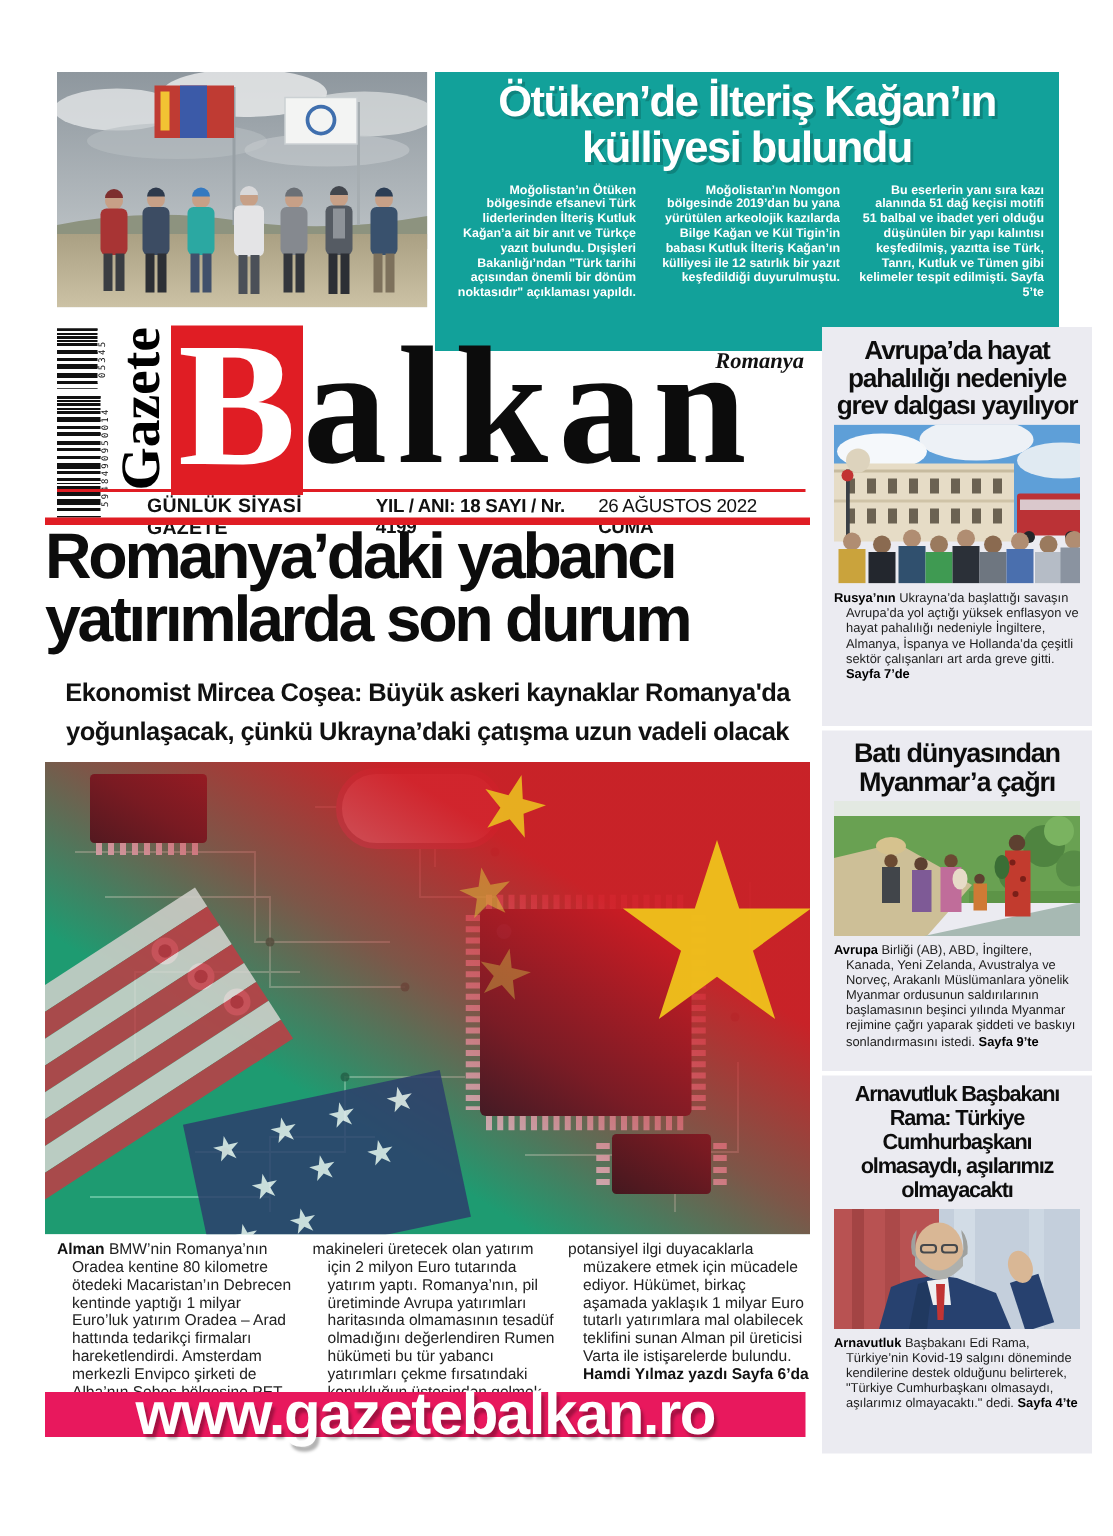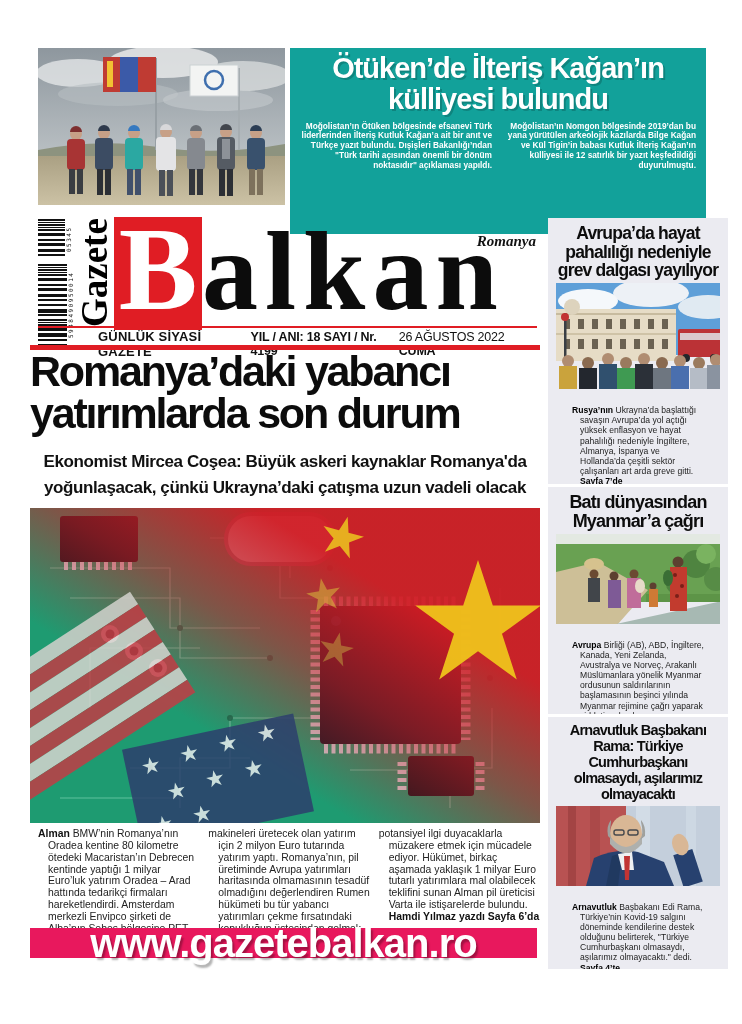--- a/index.html
+++ b/index.html
@@ -65,21 +65,21 @@
 
   
   .sidebar{left:548px;top:218px;width:180px;}
   .sb-box{background:var(--sidebar_bg,#ebebf1);margin-bottom:3px;padding:5px 8px 6px;overflow:hidden;}
   .sb-box h2{margin:1px 0 3px;text-align:center;font-weight:bold;color:#0d0d0d;letter-spacing:-0.8px;}
   .sb-1{height:266px;} .sb-1 h2{font-size:17.5px;line-height:1.07;}
   .sb-2{height:227px;} .sb-2 h2{font-size:18px;line-height:1.05;}
   .sb-3{height:252px;} .sb-3 h2{font-size:14.5px;line-height:1.1;}
   .sb-photo{margin:3px 0 4px;overflow:hidden;}
   .sb-photo svg{display:block;}
-  .sb-box p{margin:16px;font-size:8.6px;line-height:1.18;color:#1d1d1d;padding-left:8px;text-indent:-8px;}
+  .sb-box p{margin:0;font-size:8.6px;line-height:1.18;color:#1d1d1d;padding-left:8px;text-indent:-8px;}
   .sb-box p b{color:#000;}
 </style>
 </head>
 <body>
 
 <div id="page">
 
   <div class="abs top-photo">
     <svg width="247" height="157" viewBox="0 0 247 157">
       <defs>
@@ -162,20 +162,21 @@
           </g>
       </g>
     </svg>
   </div>
 
   <div class="abs top-banner">
     <h2>Ötüken’de İlteriş Kağan’ın külliyesi bulundu</h2>
     <div class="tb-cols">
       <p><span>Moğolistan’ın Ötüken bölgesinde efsanevi Türk liderlerinden İlteriş Kutluk Kağan’a ait bir anıt ve Türkçe yazıt bulundu. Dışişleri Bakanlığı’ndan "Türk tarihi açısından önemli bir dönüm noktasıdır" açıklaması yapıldı.</span><b></b></p>
       <p><span>Moğolistan’ın Nomgon bölgesinde 2019’dan bu yana yürütülen arkeolojik kazılarda Bilge Kağan ve Kül Tigin’in babası Kutluk İlteriş Kağan’ın külliyesi ile 12 satırlık bir yazıt keşfedildiği duyurulmuştu.</span><b></b></p>
+      <p><span>Bu eserlerin yanı sıra kazı alanında 51 dağ keçisi motifi 51 balbal ve ibadet yeri olduğu düşünülen bir yapı kalıntısı keşfedilmiş, yazıtta ise Türk, Tanrı, Kutluk ve Tümen gibi kelimeler tespit edilmişti. </span><b>Sayfa 5’te</b></p>
     </div>
   </div>
 
   <div class="abs barcode bc-sm">
     <div class="bars"></div>
     <div class="bdigits">05345</div>
   </div>
   <div class="abs barcode bc-lg">
     <div class="bars"></div>
     <div class="bdigits">5948490950014</div>

